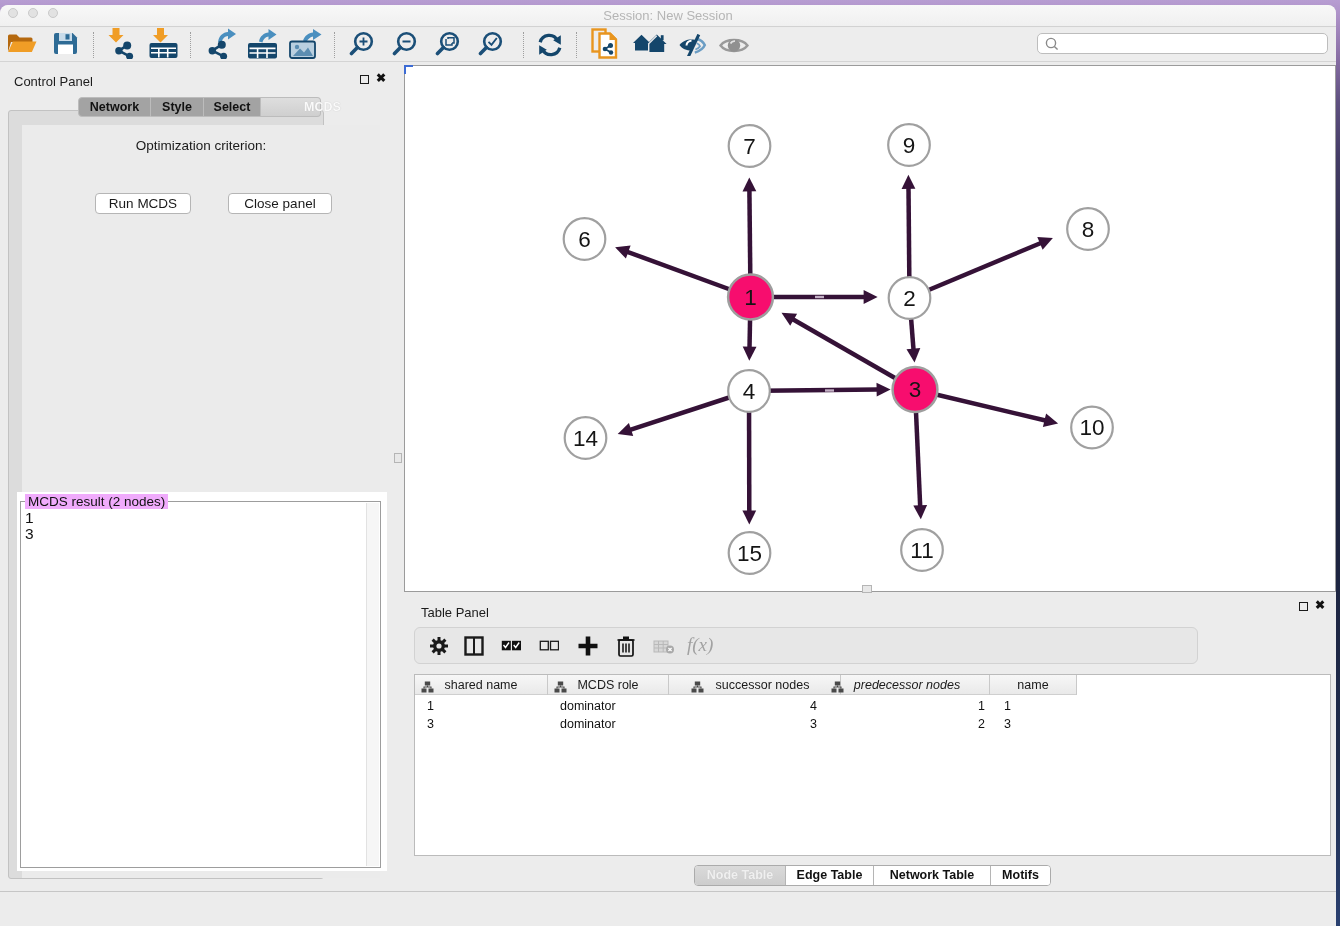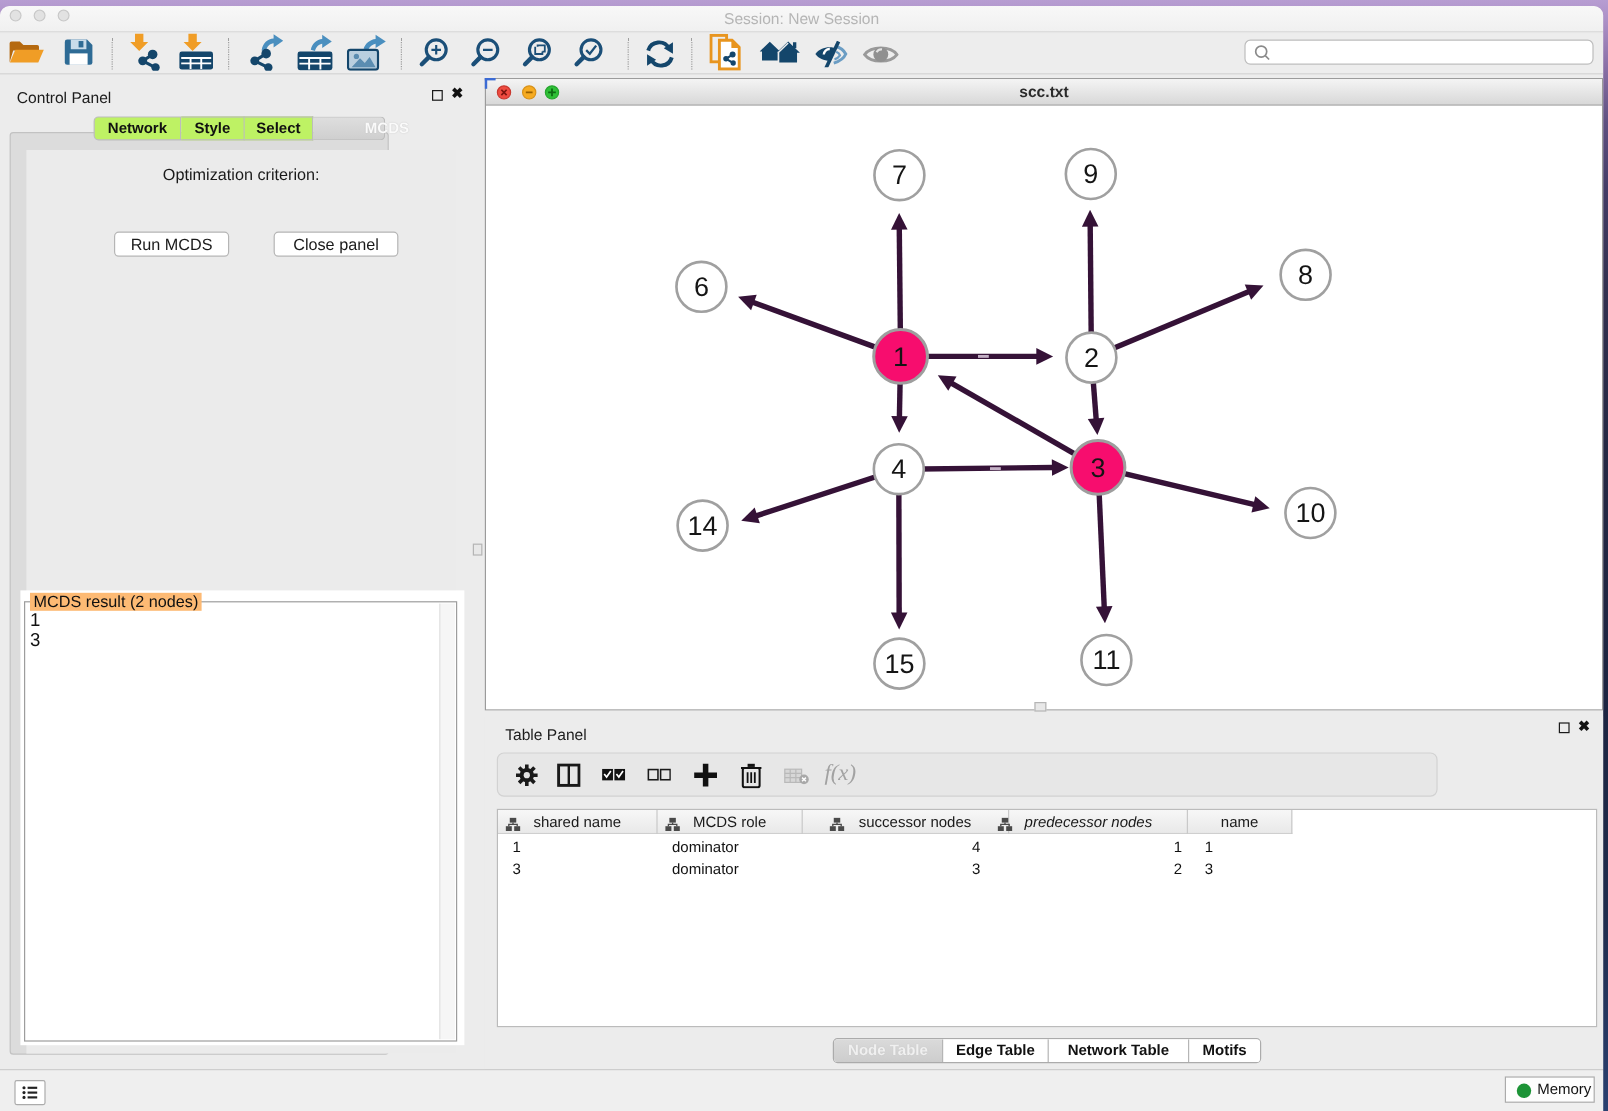--- a/index.html
+++ b/index.html
@@ -28,36 +28,36 @@
   border-left:1px dotted #9f9f9f; }
 .ticon { position:absolute; top:0; }
 #searchbox { position:absolute; left:1037px; top:5px; width:291px; height:21px;
   background:#fff; border:1px solid #bdbdbd; border-radius:5px; }
 
 #cpanel-title { position:absolute; left:14px; top:69px; font-size:13px; color:#1c1c1c; }
 .panelbtn-sq { position:absolute; width:9px; height:9px; border:1.6px solid #1a1a1a; background:transparent; }
 .panelbtn-x { position:absolute; font-size:12px; font-weight:bold; color:#111; }
 .tabs { position:absolute; top:92px; height:20px; display:flex; z-index:5; }
 .tab { height:20px; line-height:19px; text-align:center; font-size:12.5px; font-weight:bold; color:#111;
-  background:#bef264; border:1px solid #bcbcbc; border-left:none; padding:0; }
+  background:#a3a3a3; border:1px solid #bcbcbc; border-left:none; padding:0; }
 .tab.first { border-left:1px solid #bcbcbc; border-radius:4px 0 0 4px; }
 .tab.sel { background:linear-gradient(#dedede,#cfcfcf); color:#fafafa; border-radius:0 4px 4px 0;
   text-shadow:0 0 1px #bbb;padding-left:43px; }
 #cbox { position:absolute; left:8px; top:105px; width:316px; height:769px;
   border:1px solid #c2c2c2; border-radius:3px; background:#dcdcdc; }
 #cbox-inner { position:absolute; left:13px; top:14px; width:358px; height:753px; background:#ebebeb; }
 #optlabel { position:absolute; left:0; top:13px; width:100%; text-align:center; font-size:13.5px; color:#1a1a1a; }
 #dropdown { position:absolute; left:23px; top:36px; width:311px; height:21px; background:#fff;
   border:1px solid #b5b5b5; border-radius:4px; font-size:13.5px; color:#1a1a1a; line-height:19px; padding-left:13px; }
 .btn { position:absolute; height:21px; background:#fff; border:1px solid #b5b5b5; border-radius:4px;
   font-size:13.5px; color:#1a1a1a; text-align:center; line-height:19px; }
 
 #resultwrap { position:absolute; left:8px; top:381px; width:370px; height:379px; background:#fff; }
 #fieldset { position:absolute; left:3px; top:9px; right:6px; bottom:3px; border:1px solid #9d9d9d; }
-#legend { position:absolute; left:4px; top:-8px; background:#fdba74; padding:0 3px; font-size:13.5px; color:#111;text-align:center; }
+#legend { position:absolute; left:4px; top:-8px; background:#f0abfc; padding:0 3px; font-size:13.5px; color:#111;text-align:center; }
 #resulttext { position:absolute; left:4px; top:8px; font-size:15.5px; line-height:16px; color:#111; }
 #vscroll { position:absolute; right:1px; top:1px; bottom:1px; width:13px; background:#f6f6f6; border-left:1px solid #e2e2e2; }
 
 #statussep { position:absolute; left:0; top:886px; width:100%; height:1px; background:#c6c6c6; }
 #statusbar { position:absolute; left:0; top:887px; width:100%; height:34px; background:#efefef; }
 #listbtn { position:absolute; left:12px; top:8px; width:26px; height:21px; background:#fff;
   border:1px solid #ababab; border-radius:2px; }
 #membtn { position:absolute; left:1254px; top:5px; width:75px; height:22px; background:#fdfdfd;
   border:1px solid #ababab; font-size:12.5px; color:#111; }
 
@@ -236,38 +236,20 @@
       <div id="fieldset">
         <div id="legend">MCDS result (2 nodes)</div>
         <div id="resulttext">1<br>3</div>
         <div id="vscroll"></div>
       </div>
     </div>
   </div>
 
   <div id="netframe">
     <div style="position:absolute;left:-1px;top:-1px;width:9px;height:9px;border-left:2px solid #3c6bd4;border-top:2px solid #3c6bd4;z-index:3"></div>
-    <div id="nettitle">
-      <div class="mac" style="left:9px; background:#ee4b40; border:1px solid #c93a31;">
-        <svg width="10" height="10" viewBox="0 0 10 10" style="position:absolute;left:0;top:0">
-          <path d="M2.8 2.8 L7.2 7.2 M7.2 2.8 L2.8 7.2" stroke="#7c140e" stroke-width="1.4"></path>
-          </svg>
-      </div>
-      <div class="mac" style="left:29.5px; background:#f6ab21; border:1px solid #d8921a;">
-        <svg width="10" height="10" viewBox="0 0 10 10" style="position:absolute;left:0;top:0">
-          <path d="M2.2 5 L7.8 5" stroke="#985f00" stroke-width="1.5"></path>
-          </svg>
-      </div>
-      <div class="mac" style="left:49px; background:#2fc037; border:1px solid #26a52e;">
-        <svg width="10" height="10" viewBox="0 0 10 10" style="position:absolute;left:0;top:0">
-          <path d="M5 1.8 L5 8.2 M1.8 5 L8.2 5" stroke="#0e6b14" stroke-width="1.5"></path>
-          </svg>
-      </div>
-      <div class="txt">scc.txt</div>
-    </div>
     <div id="netcanvas">
       <svg width="930" height="502" viewBox="0 0 930 502">
 <line x1="345.5" y1="208.0" x2="344.4" y2="101.4" stroke="#351237" stroke-width="4.5"></line>
 <polygon points="344.3,88.4 351.3,102.3 337.5,102.5" fill="#351237"></polygon>
 <line x1="345.5" y1="208.0" x2="222.3" y2="162.8" stroke="#351237" stroke-width="4.5"></line>
 <polygon points="210.1,158.3 225.6,156.6 220.9,169.6" fill="#351237"></polygon>
 <line x1="345.5" y1="208.0" x2="459.6" y2="208.0" stroke="#351237" stroke-width="4.5"></line>
 <polygon points="472.6,208.0 458.6,214.9 458.6,201.1" fill="#351237"></polygon>
 <line x1="345.5" y1="208.0" x2="344.5" y2="258.7" stroke="#351237" stroke-width="4.5"></line>
 <polygon points="344.3,271.7 337.7,257.6 351.5,257.8" fill="#351237"></polygon>
@@ -433,31 +415,13 @@
     </div>
     <div id="ttabs">
       <div class="ttab first" style="width:90px;">Node Table</div>
       <div class="ttab" style="width:88px;">Edge Table</div>
       <div class="ttab" style="width:117px;">Network Table</div>
       <div class="ttab" style="width:60px;">Motifs</div>
     </div>
   </div>
 
   <div id="statussep"></div>
-  <div id="statusbar">
-    <div id="listbtn">
-      <svg width="24" height="19" viewBox="0 0 24 19" style="position:absolute;left:0;top:0">
-        <circle cx="7" cy="5.5" r="1.3" fill="#222"></circle>
-          <rect x="10" y="4.6" width="8" height="1.8" fill="#222"></rect>
-        <circle cx="7" cy="9.5" r="1.3" fill="#222"></circle>
-          <rect x="10" y="8.6" width="8" height="1.8" fill="#222"></rect>
-        <circle cx="7" cy="13.5" r="1.3" fill="#222"></circle>
-          <rect x="10" y="12.6" width="8" height="1.8" fill="#222"></rect>
-      </svg>
-    </div>
-    <div id="membtn">
-      <svg width="14" height="14" viewBox="0 0 14 14" style="position:absolute;left:8px;top:4px">
-        <circle cx="7" cy="7" r="6" fill="#1c9336"></circle>
-      </svg>
-      <span style="position:absolute;left:26px;top:3px;">Memory</span>
-    </div>
-  </div>
 </div>
 
 </body></html>

